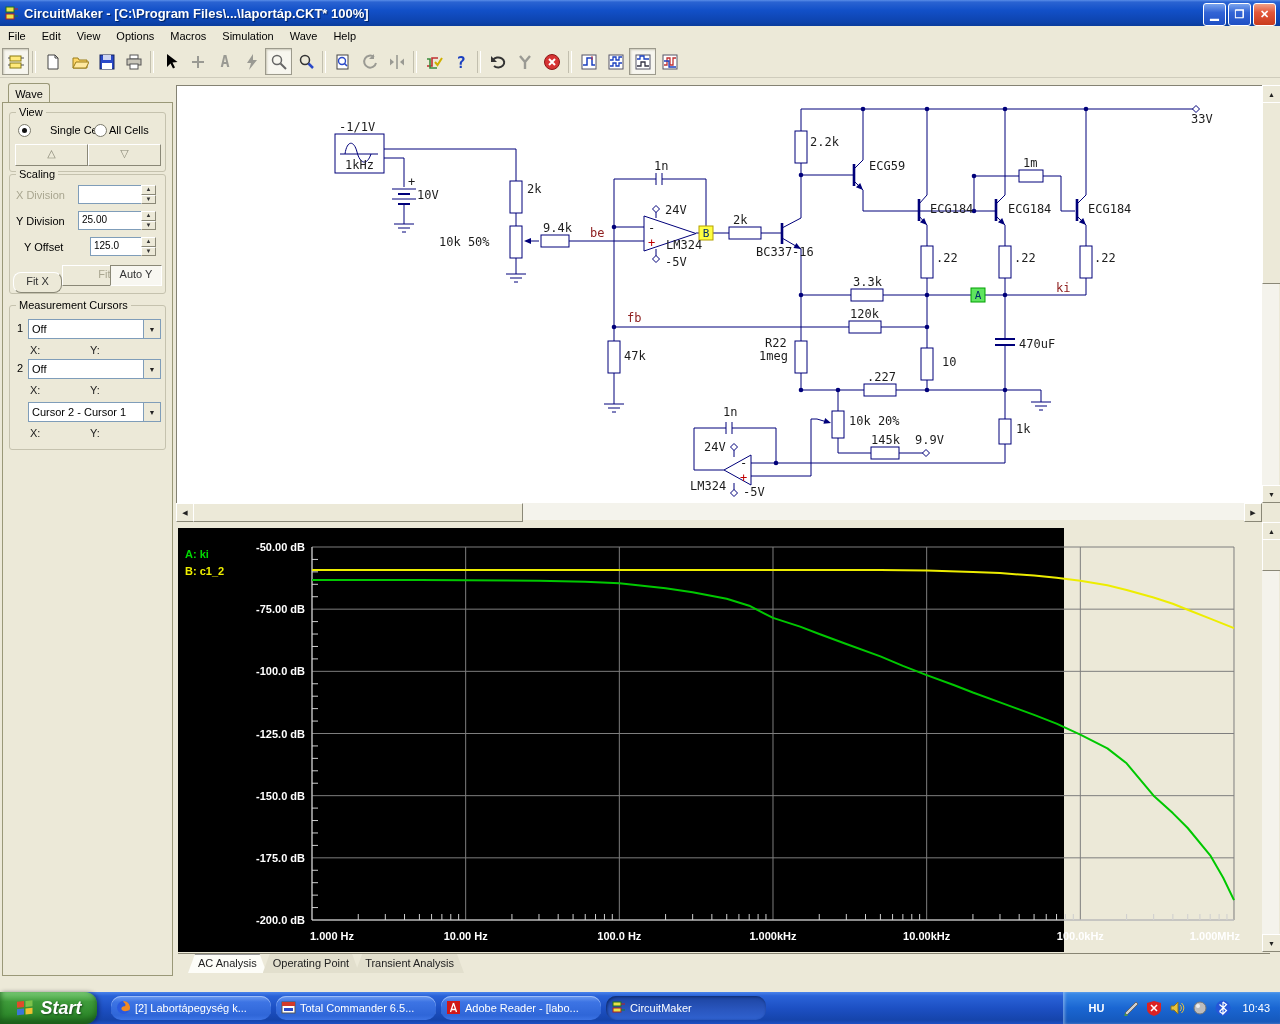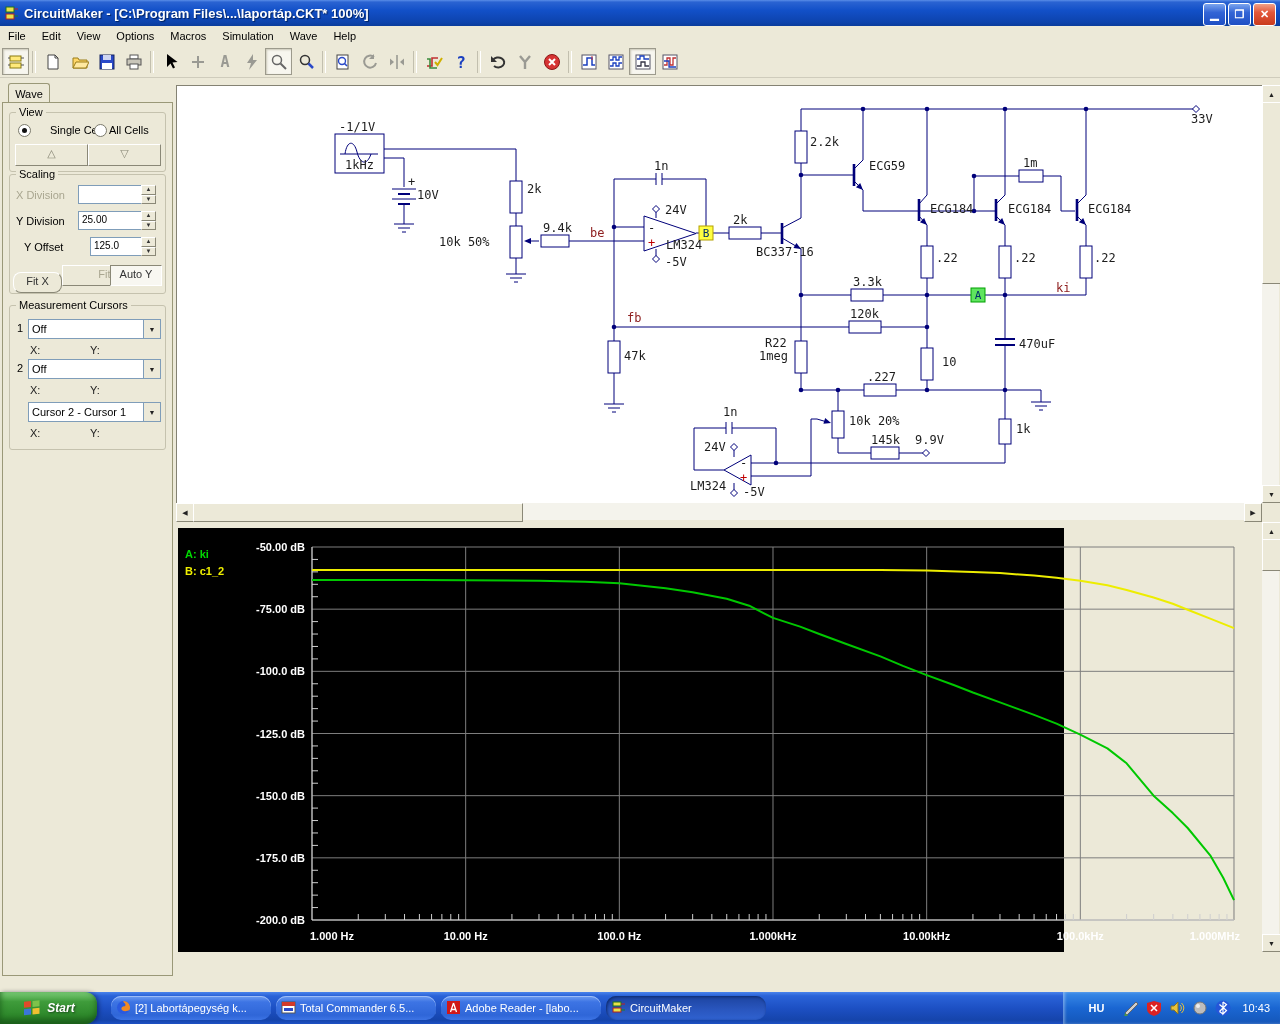--- a/index.html
+++ b/index.html
@@ -67,21 +67,21 @@
     background:#e2dfcd;color:#222;}
   .dtab.active{background:#fdfdf8;font-weight:normal;box-shadow:inset 0 1px 0 #999;}
   
   #deskstrip{left:0;top:990px;width:1280px;height:2px;background:#ece9d8;}
   #taskbar{left:0;top:992px;width:1280px;height:32px;
     background:linear-gradient(180deg,#4a84ec 0%,#2a63d8 12%,#1d50c4 50%,#1544ab 88%,#1d50c4 100%);
     display:flex;align-items:center;}
   #start-btn{width:97px;height:32px;border-radius:0 12px 12px 0;
     background:linear-gradient(180deg,#7ed07a 0%,#3f9c3b 30%,#2f8a2c 70%,#1f6b1e 100%);
     display:flex;align-items:center;justify-content:center;gap:5px;
-    color:#fff;font-size:12px;font-weight:bold;font-style:italic;text-shadow:1px 1px 2px #1c4a1c;
+    color:#fff;font-size:18px;font-weight:bold;font-style:italic;text-shadow:1px 1px 2px #1c4a1c;
     box-shadow:inset 0 -3px 6px #1b5c1a, 2px 0 4px rgba(0,0,30,.4);}
   #tasks{display:flex;gap:5px;margin-left:14px;flex:1;}
   .task{width:150px;height:24px;border-radius:10px;display:flex;align-items:center;gap:4px;padding:0 5px;
     background:linear-gradient(180deg,#6f9ef2 0%,#3d74e4 25%,#2f66d8 80%,#3d74e4 100%);
     color:#fff;box-shadow:inset 0 1px 0 #9cbcf7;overflow:hidden;white-space:nowrap;}
   .task.active{background:linear-gradient(180deg,#1d44a0 0%,#2a57c0 60%,#2f62d0 100%);
     box-shadow:inset 1px 1px 3px #0c2a6e;}
   .task .tlabel{font-size:11px;overflow:hidden;text-overflow:ellipsis;}
   #tray{height:32px;display:flex;align-items:center;gap:7px;padding:0 10px 0 14px;
     background:linear-gradient(180deg,#3a8be8 0%,#1a66d2 50%,#1456b8 100%);
@@ -659,20 +659,25 @@
         <text x="594.998" y="412" text-anchor="middle" font-size="11" fill="#fff" class="ptext">1.000kHz</text>
         <text x="748.664" y="412" text-anchor="middle" font-size="11" fill="#fff" class="ptext">10.00kHz</text>
         <text x="902.3299999999999" y="412" text-anchor="middle" font-size="11" fill="#fff" class="ptext">100.0kHz</text>
         <text x="1061.996" y="412" text-anchor="end" font-size="11" fill="#fff" class="ptext">1.000MHz</text>
         <text x="7" y="30" font-size="11" fill="#00d900" class="ptext">A: ki</text>
         <text x="7" y="47" font-size="11" fill="#efef00" class="ptext">B: c1_2</text>
         <polyline points="134.0,52.1 241.4,52.1 287.7,52.3 361.0,52.8 407.2,53.8 441.3,55.3 487.6,60.3 514.6,64.3 548.7,70.7 571.2,77.7 595.0,89.9 622.1,98.6 641.3,106.0 668.3,116.0 702.4,128.4 724.9,137.9 748.7,147.1 775.7,157.0 794.9,164.5 822.0,174.4 856.1,186.9 878.5,195.6 902.3,206.7 929.4,220.4 948.6,235.3 975.6,267.7 994.8,285.1 1009.7,300.0 1032.2,327.3 1045.2,349.7 1056.0,372.1" fill="none" stroke="#00c800" stroke-width="2" stroke-linejoin="round"></polyline>
         <polyline points="134.0,41.9 441.3,41.9 595.0,41.9 668.3,41.9 702.4,42.1 748.7,42.6 794.9,43.9 822.0,45.1 856.1,47.6 878.5,49.8 902.3,52.8 929.4,57.3 948.6,62.0 975.6,69.5 994.8,75.7 1009.7,81.7 1032.2,90.6 1056.0,100.1" fill="none" stroke="#eded00" stroke-width="2" stroke-linejoin="round"></polyline>
       </svg>
   </div>
+  <div id="tabstrip">
+      <div class="dtab active">AC Analysis</div>
+      <div class="dtab">Operating Point</div>
+      <div class="dtab">Transient Analysis</div>
+    </div>
 </div>
 
 <div class="abs sb-track" style="left:1262px;top:522px;width:17px;height:430px;">
   <div class="sb-btn" style="position:absolute;left:0;top:0;width:17px;height:16px;">▲</div>
   <div class="sb-thumb" style="position:absolute;left:0;top:17px;width:17px;height:30px;"></div>
   <div class="sb-btn" style="position:absolute;left:0;bottom:0;width:17px;height:16px;">▼</div>
 </div>
 
 <div id="deskstrip" class="abs"></div>
 <div id="taskbar" class="abs">

